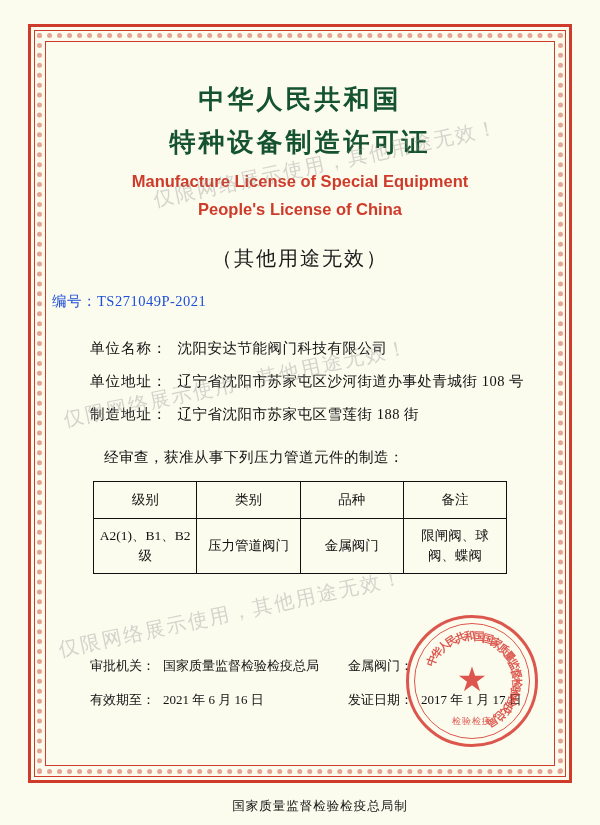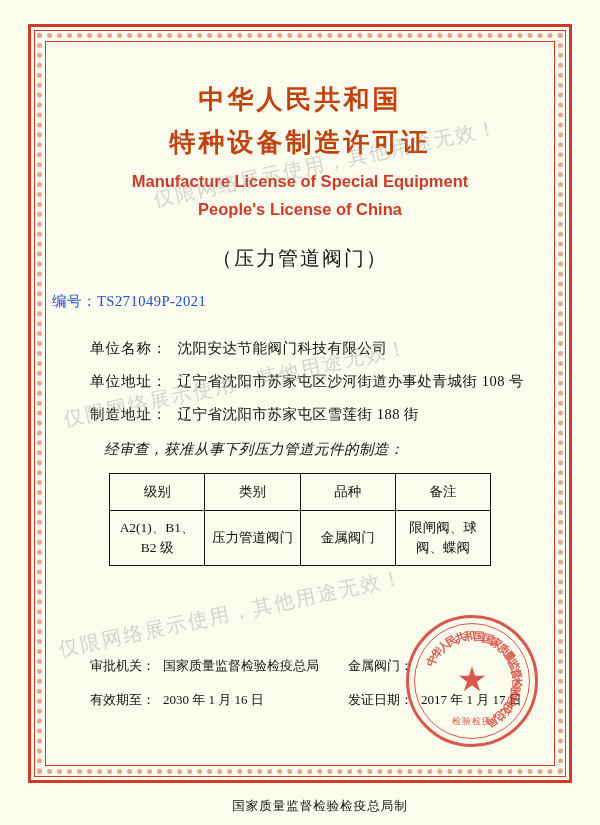--- a/index.html
+++ b/index.html
@@ -63,21 +63,21 @@
   .content {
     position: absolute;
     left: 52px;
     top: 48px;
     right: 52px;
     bottom: 66px;
   }
 
   .title-cn1, .title-cn2 {
     text-align: center;
-    color: #c2410c;
+    color: #14532d;
     font-weight: bold;
     font-size: 26px;
     letter-spacing: 3px;
     font-family: "Liberation Serif", serif;
   }
   .title-cn1 { margin-top: 34px; }
   .title-cn2 { margin-top: 8px; }
   .title-en1, .title-en2 {
     text-align: center;
     color: #cf3b2a;
@@ -118,32 +118,31 @@
   .field-label {
     letter-spacing: 1px;
   }
   .field-value {
     margin-left: 10px;
     letter-spacing: 0.5px;
     margin-top: 44px;
   }
 
   .scope-line {
-    margin-top: 16px;
+    margin-top: 24px;
     padding-left: 52px;
     font-size: 14.5px;
     color: #111;
     letter-spacing: 0.5px;
-    font-style: italic;
   }
 
   table.grid {
     margin: 14px auto 0 auto;
     border-collapse: collapse;
-    width: 382px;
+    width: 414px;
     table-layout: fixed;
   }
   table.grid th, table.grid td {
     border: 1px solid #111;
     font-size: 13.5px;
     color: #111;
     text-align: center;
     padding: 5px 4px;
     font-weight: normal;
     line-height: 1.5;
@@ -260,21 +259,21 @@
   <div class="frame-pattern"></div>
   <div class="frame-pattern2"></div>
 
   <div class="content">
 
     <div class="title-cn1">中华人民共和国</div>
     <div class="title-cn2">特种设备制造许可证</div>
     <div class="title-en1">Manufacture License of Special Equipment</div>
     <div class="title-en2">People's License of China</div>
 
-    <div class="subtitle">（压力管道阀门）</div>
+    <div class="subtitle">（其他用途无效）</div>
 
     <div class="cert-no">
       <span>编号：</span><span>TS271049P-2021</span>
     </div>
 
     <div class="fields">
       <div class="field-row">
         <span class="field-label">单位名称：</span><span class="field-value">沈阳安达节能阀门科技有限公司</span>
       </div>
       <div class="field-row">
@@ -310,21 +309,21 @@
       <div class="footer-row">
         <div class="footer-col-left">
           <span>审批机关：</span><span class="footer-value">国家质量监督检验检疫总局</span>
         </div>
         <div class="footer-col-right">
           <span>金属阀门：</span><span class="footer-value"></span>
         </div>
       </div>
       <div class="footer-row">
         <div class="footer-col-left">
-          <span>有效期至：</span><span class="footer-value">2030 年 1 月 16 日</span>
+          <span>有效期至：</span><span class="footer-value">2021 年 6 月 16 日</span>
         </div>
         <div class="footer-col-right">
           <span>发证日期：</span><span class="footer-value">2017 年 1 月 17 日</span>
         </div>
       </div>
     </div>
 
   </div>
 
   <div class="seal">

